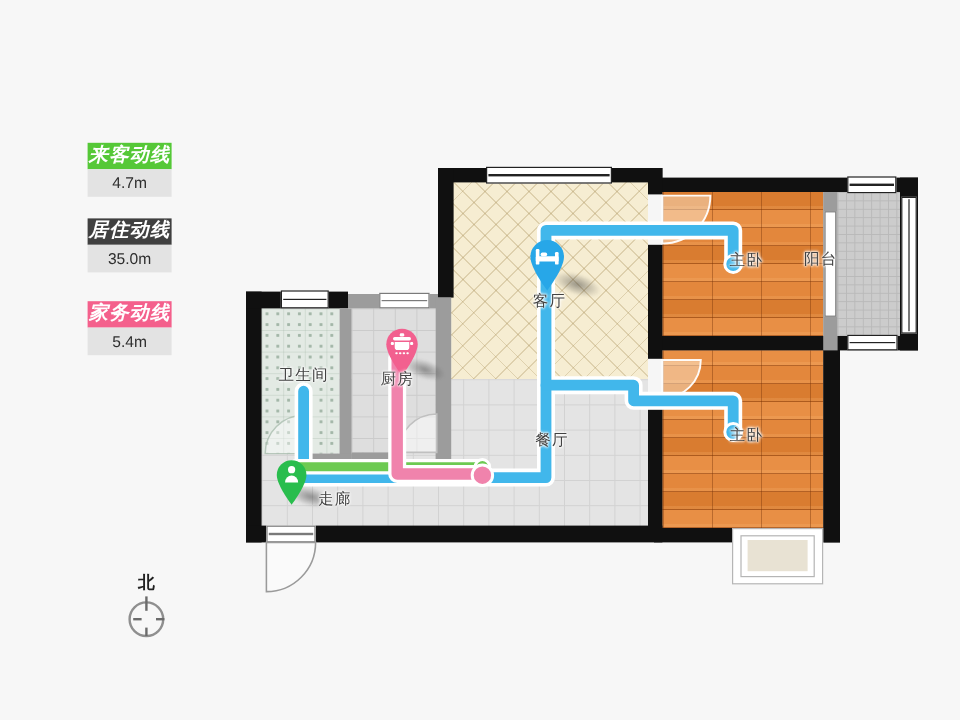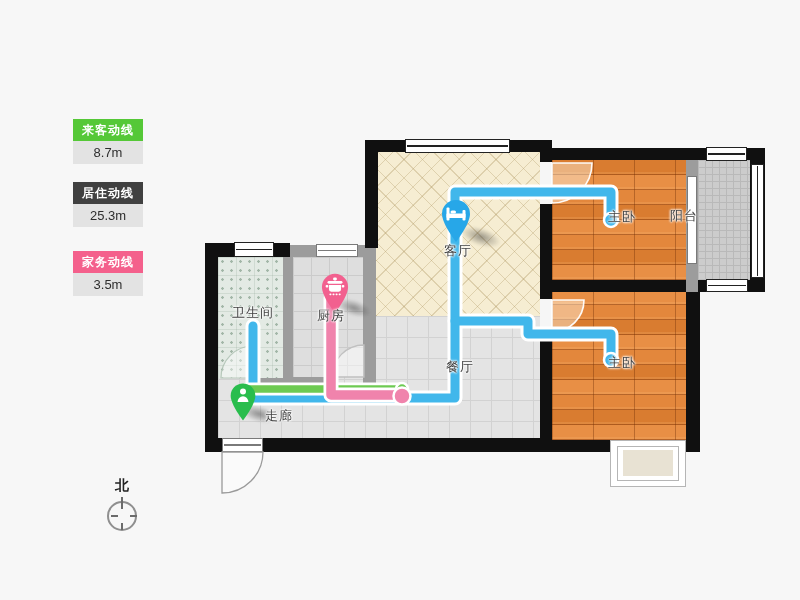--- a/index.html
+++ b/index.html
@@ -4,21 +4,21 @@
 <style>
   html,body{margin:0;padding:0;width:800px;height:600px;overflow:hidden;
     background:#f7f7f7;font-family:"Liberation Sans",sans-serif;}
   #stage{position:relative;width:800px;height:600px;}
   #stage *{box-sizing:border-box;}
 
   
   .legend{position:absolute;left:73px;top:119px;z-index:10;}
   .legend-item{width:70px;margin-bottom:18px;}
   .legend-head{height:22px;line-height:22px;text-align:center;color:#fff;
-    font-size:12px;font-weight:bold;letter-spacing:1px;}
+    font-size:16px;font-weight:bold;letter-spacing:1px;font-style:italic;}
   .legend-val{height:23px;line-height:23px;text-align:center;background:#e3e3e3;
     color:#2e2e2e;font-size:13px;}
 
   
   .compass{position:absolute;left:95px;top:478px;width:56px;height:60px;z-index:10;}
   .compass-label{position:absolute;left:27px;top:8px;transform:translate(-50%,-50%);
     font-size:14px;color:#222;font-weight:600;}
   .compass-circle{position:absolute;left:12px;top:23px;width:30px;height:30px;
     border:2px solid #8f8f8f;border-radius:50%;}
   .ctick{position:absolute;background:#6b6b6b;}
@@ -72,29 +72,29 @@
     text-shadow:0 0 2px #fff,0 0 2px #fff,0 0 3px #fff,0 0 3px #fff;}
 </style>
 </head>
 <body>
 
 <div id="stage">
 
   <div class="legend">
     <div class="legend-item">
       <div class="legend-head" style="background-color: rgb(85, 200, 55);">来客动线</div>
-      <div class="legend-val">8.7m</div>
+      <div class="legend-val">4.7m</div>
     </div>
     <div class="legend-item">
       <div class="legend-head" style="background-color: #404040;">居住动线</div>
-      <div class="legend-val">25.3m</div>
+      <div class="legend-val">35.0m</div>
     </div>
     <div class="legend-item">
       <div class="legend-head" style="background-color: rgb(244, 96, 140); margin-top: 24px;">家务动线</div>
-      <div class="legend-val">3.5m</div>
+      <div class="legend-val">5.4m</div>
     </div>
   </div>
 
   <div class="compass">
     <div class="compass-label">北</div>
     <div class="compass-circle"></div>
     <div class="ctick" style="left:26px;top:19px;width:2px;height:12px"></div>
     <div class="ctick" style="left:26px;top:45px;width:2px;height:7px"></div>
     <div class="ctick" style="left:16px;top:37px;width:7px;height:2px"></div>
     <div class="ctick" style="left:35px;top:37px;width:7px;height:2px"></div>

